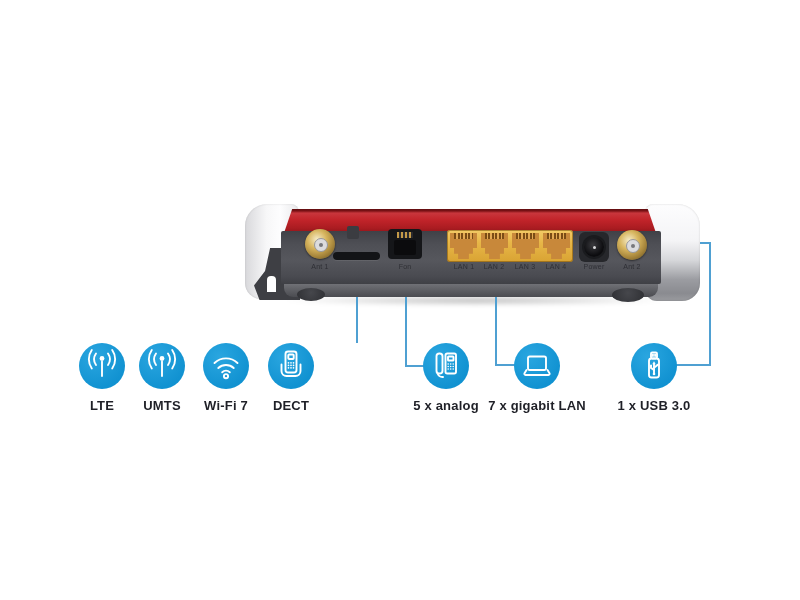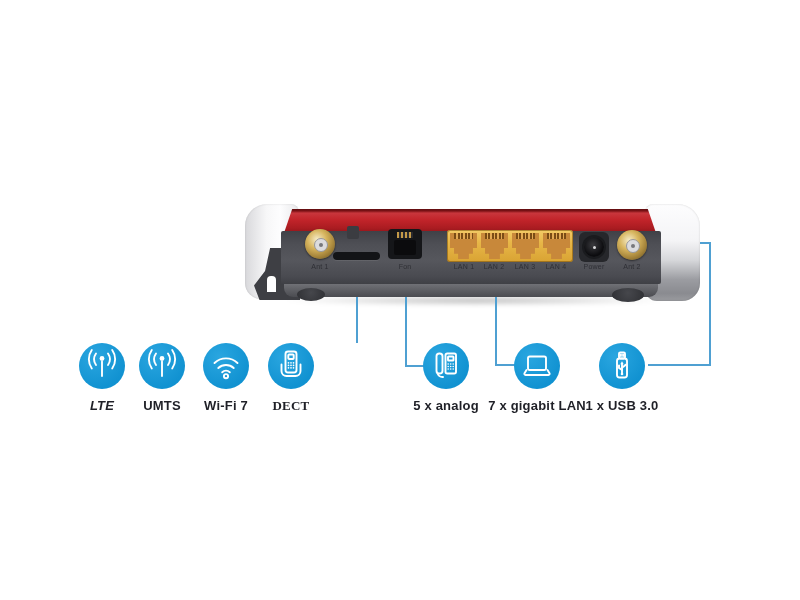--- a/index.html
+++ b/index.html
@@ -131,21 +131,21 @@
 
   <span class="port-label" style="left:320px;">Ant 1</span>
   <span class="port-label" style="left:405px;">Fon</span>
   <span class="port-label" style="left:464px;">LAN 1</span>
   <span class="port-label" style="left:494px;">LAN 2</span>
   <span class="port-label" style="left:525px;">LAN 3</span>
   <span class="port-label" style="left:556px;">LAN 4</span>
   <span class="port-label" style="left:594px;">Power</span>
   <span class="port-label" style="left:632px;">Ant 2</span>
 
-  <div class="feature" style="left:56px;font-style:italic;">
+  <div class="feature" style="left:56px;">
     <div class="bubble">
       <svg viewBox="0 0 46 46">
         <circle class="fill" cx="23" cy="15.5" r="2.4"></circle>
         <line x1="23" y1="18.5" x2="23" y2="33"></line>
         <path d="M17 10.5 a10 10 0 0 0 0 11.5"></path>
           <path d="M12.8 7 a16 16 0 0 0 0 18.5"></path>
         <path d="M29 10.5 a10 10 0 0 1 0 11.5"></path>
           <path d="M33.2 7 a16 16 0 0 1 0 18.5"></path>
       </svg>
     </div>
@@ -171,21 +171,21 @@
       <svg viewBox="0 0 46 46">
         <path d="M11.5 20 a16.5 16.5 0 0 1 23 0"></path>
         <path d="M15.3 25 a11.2 11.2 0 0 1 15.4 0"></path>
         <path d="M19.2 29.3 a5.6 5.6 0 0 1 7.6 0"></path>
         <circle cx="23" cy="33.2" r="2.1"></circle>
       </svg>
     </div>
     <div class="f-label">Wi-Fi 7</div>
   </div>
 
-  <div class="feature" style="left:245px;font-family:Liberation Serif, serif;">
+  <div class="feature" style="left:245px;">
     <div class="bubble">
       <svg viewBox="0 0 46 46">
         <rect x="17.5" y="8.5" width="11" height="21" rx="2.5"></rect>
         <rect x="20.3" y="11.5" width="5.4" height="4.5" rx="0.8" stroke-width="1.4"></rect>
         <circle class="fill" cx="20.5" cy="19.8" r="0.85"></circle>
           <circle class="fill" cx="23" cy="19.8" r="0.85"></circle>
           <circle class="fill" cx="25.5" cy="19.8" r="0.85"></circle>
         <circle class="fill" cx="20.5" cy="22.3" r="0.85"></circle>
           <circle class="fill" cx="23" cy="22.3" r="0.85"></circle>
           <circle class="fill" cx="25.5" cy="22.3" r="0.85"></circle>
@@ -223,21 +223,21 @@
   <div class="feature" style="left:491px;">
     <div class="bubble">
       <svg viewBox="0 0 46 46">
         <rect x="14" y="13.5" width="18" height="13.5" rx="1.8"></rect>
         <path d="M12.5 27 l-2 3.2 a1.2 1.2 0 0 0 1 1.8 h23 a1.2 1.2 0 0 0 1 -1.8 l-2 -3.2"></path>
       </svg>
     </div>
     <div class="f-label">7 x gigabit LAN</div>
   </div>
 
-  <div class="feature" style="left:576px;justify-content:center;">
+  <div class="feature" style="left:608px;justify-content:center;">
     <div class="bubble">
       <svg viewBox="0 0 46 46">
         <rect x="20" y="9.5" width="6" height="6" rx="1.2" stroke-width="1.6"></rect>
         <line x1="21.9" y1="11.5" x2="21.9" y2="13" stroke-width="1.2"></line>
         <line x1="24.1" y1="11.5" x2="24.1" y2="13" stroke-width="1.2"></line>
         <rect x="18" y="15.5" width="10" height="19" rx="2.5"></rect>
         <line x1="23" y1="21" x2="23" y2="30.5" stroke-width="1.2"></line>
         <path class="fill" d="M23 18.2 l-1.7 3 h3.4 z"></path>
         <path d="M23 27 l-3 -2.1 v-1.6" stroke-width="1.2"></path>
         <rect class="fill" x="19.1" y="21.7" width="1.9" height="1.9"></rect>

